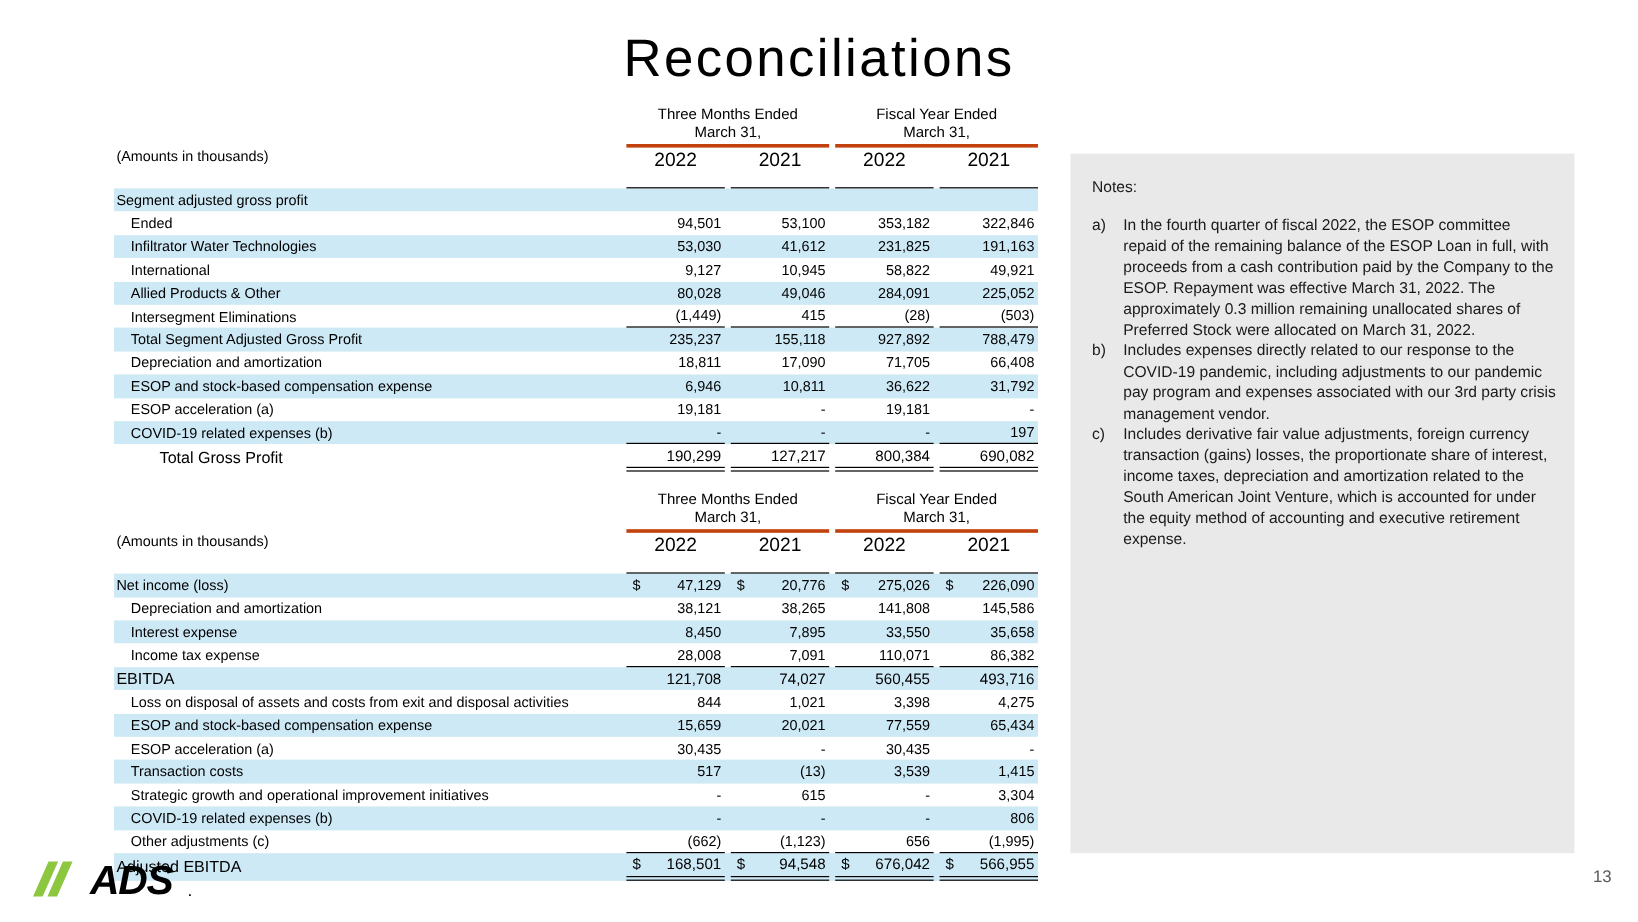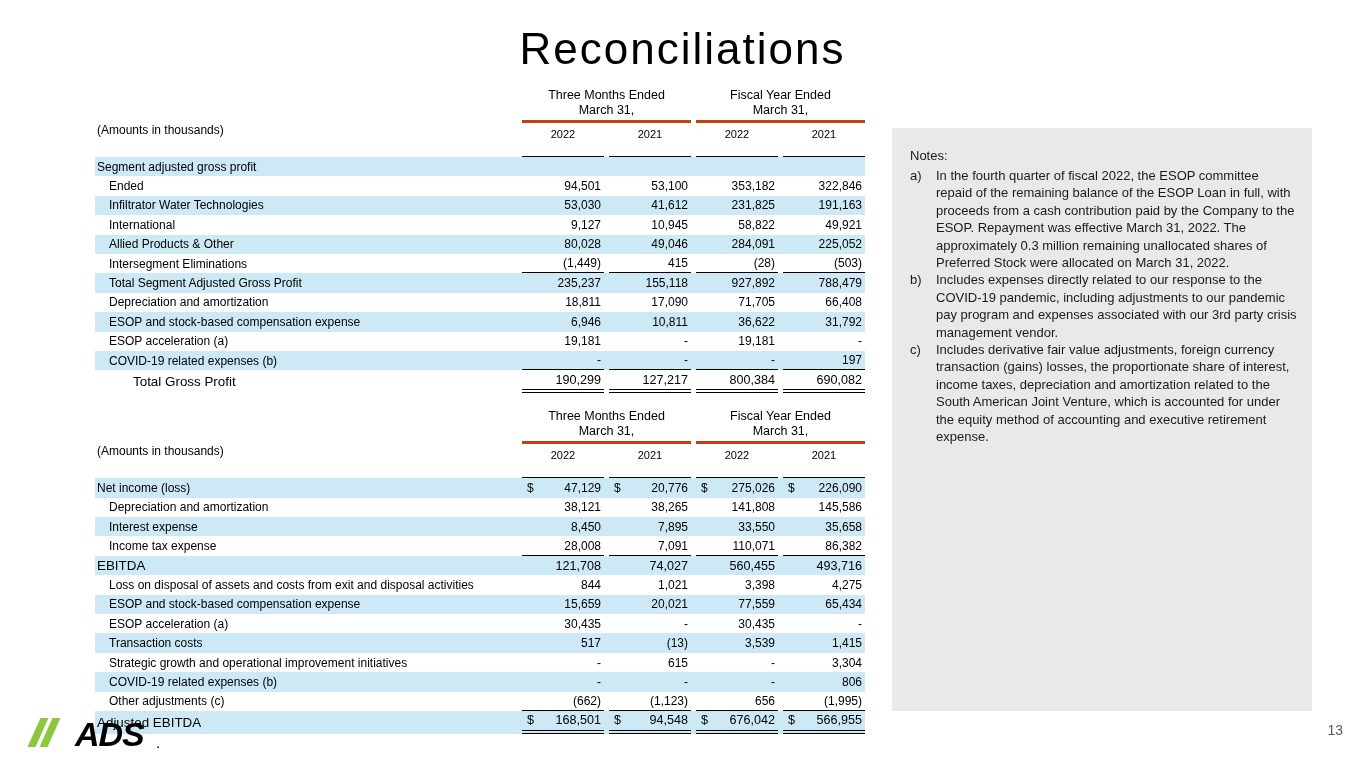--- a/index.html
+++ b/index.html
@@ -14,42 +14,42 @@
   .tables { position:absolute; left:95px; top:88px; width:770px; }
   .fin-table { width:770px; }
   .fin-table + .fin-table { margin-top:16px; }
 
   .thead { display:grid; grid-template-columns:422px 82px 82px 82px 82px;
            column-gap:5px; }
   .h-blank { grid-row:1; }
   .h-group { grid-row:1; grid-column:span 2; text-align:center; font-size:12.5px;
              line-height:15px; padding-bottom:2px; border-bottom:3px solid #c2410c; }
   .h-amounts { grid-row:2; align-self:end; font-size:12px; padding-left:2px; padding-bottom:20px; }
-  .h-year { grid-row:2; text-align:center; font-size:11px; line-height:18px;
+  .h-year { grid-row:2; text-align:center; font-size:16px; line-height:18px;
             margin-top:2px; border-bottom:1px solid #000; }
 
   .trow { display:grid; grid-template-columns:422px 82px 82px 82px 82px;
           column-gap:5px; height:19.4px; align-items:center; }
   .trow.shaded { background:var(--hl); }
   .trow.tall { height:23px; }
   .tlabel { font-size:12px; white-space:nowrap; overflow:hidden; padding-left:2px; }
   .tlabel.ind1 { padding-left:14px; }
   .tlabel.ind2 { padding-left:38px; }
   .tlabel.larger { font-size:13.4px; }
   .tval { height:100%; display:flex; align-items:center; justify-content:flex-end;
           font-size:12px; padding:0 3px 0 5px; }
   .tval.money { justify-content:space-between; }
   .tval.u-single { border-bottom:1px solid #000; }
   .tval.u-double { border-bottom:4px double #000; }
   .trow.larger-vals .tval { font-size:12.6px; }
 
   
   .notes-panel { position:absolute; left:892px; top:128px; width:420px; height:583px;
                  background:var(--panel); padding:20px 14px 0 18px; }
-  .notes-heading { font-size:13px; margin-bottom:4px; color:#1a1a1a; }
+  .notes-heading { font-size:13px; margin-bottom:16px; color:#1a1a1a; }
   .note-item { display:grid; grid-template-columns:26px 1fr; font-size:13px;
                line-height:17.4px; color:#1a1a1a; }
   .note-marker { }
   .note-text { }
 
   
   .logo { position:absolute; left:34px; top:718px; display:flex; align-items:flex-end;gap:12px; }
   .logo-stripes { display:flex; margin-right:5px; margin-bottom:3px; }
   .logo-stripe { width:8px; height:29px; background:var(--green);
                  transform:skewX(-24deg); margin-right:4px; }

